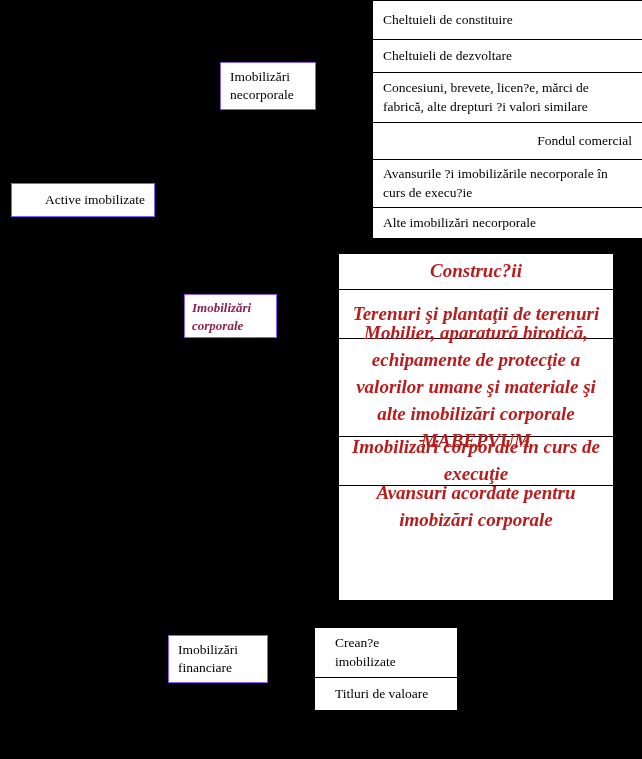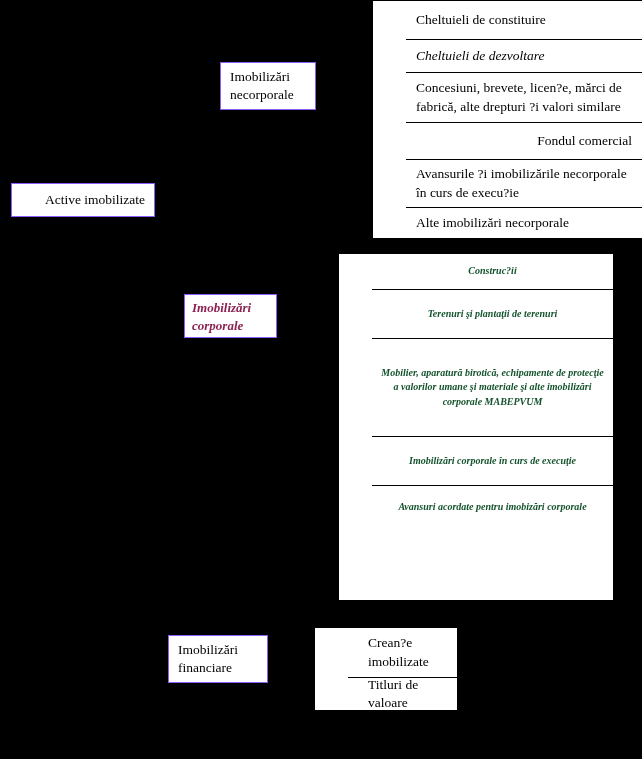--- a/index.html
+++ b/index.html
@@ -77,44 +77,43 @@
   }
   .col .row {
     box-sizing: border-box;
     border-bottom: 1px solid #000000;
     display: flex;
     align-items: center;
     color: #000000;
     font-size: 13.5px;
     line-height: 1.34;
     padding: 3px 10px;
-    margin-left: 33px;
   }
   .col .row:last-child { border-bottom: none; }
 
   
   #col-necorporale {
     left: 372px;
     top: 0px;
     width: 271px;
     height: 239px;
   }
 
   
   #col-corporale {
     left: 338px;
     top: 253px;
     width: 276px;
     height: 348px;
   }
   #col-corporale .row {
-    color: #14532d;
+    color: #b91c1c;
     font-style: italic;
     font-weight: bold;
-    font-size: 10px;
+    font-size: 19px;
     line-height: 1.42;
     justify-content: center;
     text-align: center;
     padding: 13px 8px;
   }
 
   
   #col-financiare {
     left: 314px;
     top: 627px;
@@ -149,21 +148,21 @@
 
   <div class="box" id="cat-necorporale">
     <div>Imobilizări</div>
     <div>necorporale</div>
   </div>
 
   <div class="col" id="col-necorporale">
     <div class="row" style="height:39px;">
       <span>Cheltuieli de constituire</span>
     </div>
-    <div class="row" style="height:33px;font-style:italic;">
+    <div class="row" style="height:33px;">
       <span>Cheltuieli de dezvoltare</span>
     </div>
     <div class="row" style="height:50px;">
       <span>Concesiuni, brevete, licen?e, mărci de fabrică, alte drepturi ?i valori similare</span>
     </div>
     <div class="row" style="height:37px;justify-content:flex-end;">
       <span>Fondul comercial</span>
     </div>
     <div class="row" style="height:48px;">
       <span>Avansurile ?i imobilizările necorporale în curs de execu?ie</span>

